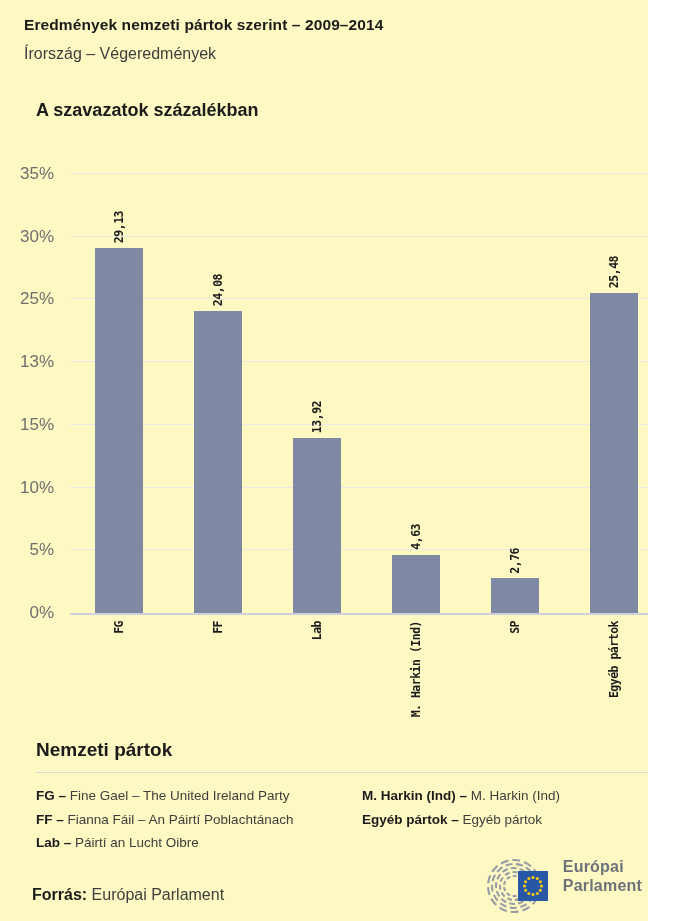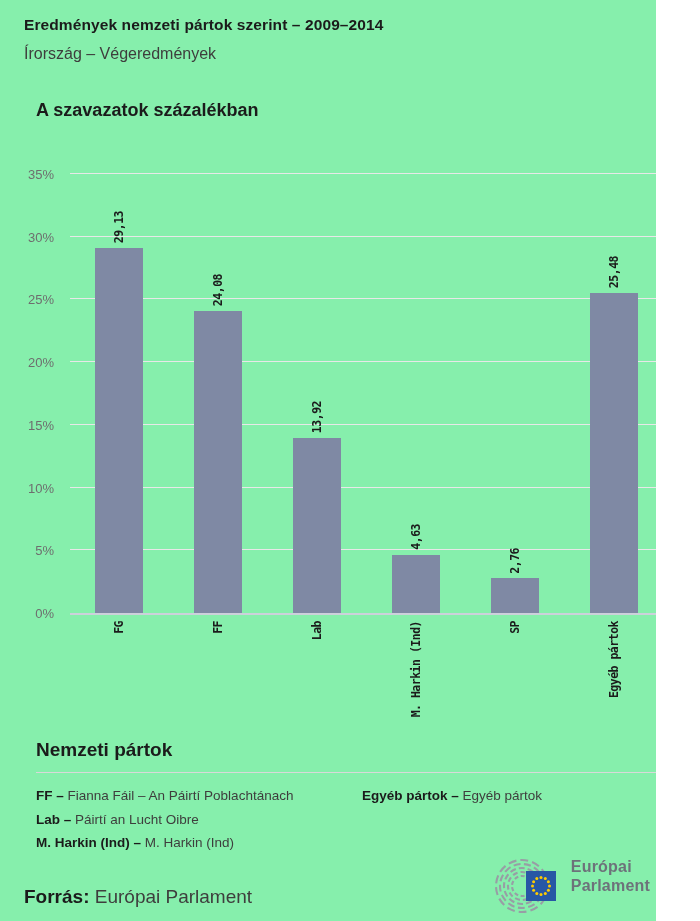--- a/index.html
+++ b/index.html
@@ -1,27 +1,27 @@
 <!DOCTYPE html>
 <html><head>
 <meta charset="utf-8">
 <style>
   html,body { margin:0; padding:0; background:#ffffff; }
   .page {
-    position:relative; width:648px; height:921px; background:#86efac;
-    font-family:"Liberation Sans", sans-serif; overflow:hidden;padding-left:8px;
+    position:relative; width:648px; height:921px; background:#fef9c3;
+    font-family:"Liberation Sans", sans-serif; overflow:hidden;
   }
   .title { position:absolute; left:24px; top:16px; font-size:15.5px; font-weight:bold; color:#1b1b1b; letter-spacing:.1px; }
   .subtitle { position:absolute; left:24px; top:45px; font-size:16px; font-weight:400; color:#3e3e3d;text-align:center; }
 
   .chart-title { position:absolute; left:36px; top:100px; font-size:18px; font-weight:bold; color:#1b1b1b; }
 
   .chart-canvas { position:absolute; left:0; top:160px; width:700px; height:575px; }
   .yaxis { position:absolute; left:0; top:14px; width:60px; height:439px; }
-  .y-tick { position:absolute; right:6px; transform:translateY(50%); font-size:13px; color:#6e6e6e; white-space:nowrap; }
+  .y-tick { position:absolute; right:6px; transform:translateY(50%); font-size:17px; color:#6e6e6e; white-space:nowrap; }
   .plot { position:absolute; left:70px; top:14px; width:593px; height:439px; border-bottom:2px solid #ccd1db; }
   .gridline { position:absolute; left:0; right:0; height:1px; background:#e8e8e8; }
   .bars { position:absolute; left:0; top:0; width:100%; height:100%; display:flex; }
   .bar-slot { flex:1 1 0; display:flex; flex-direction:column; align-items:center; justify-content:flex-end; min-width:0; }
   .vtext { writing-mode:vertical-rl; transform:rotate(180deg); }
   .bar-value { font-family:"DejaVu Sans Mono", monospace; font-weight:bold; font-size:11.5px; color:#1b1b1b; margin-bottom:5px; letter-spacing:-.5px; }
   .bar { width:48px; }
   .xlabels { position:absolute; left:70px; top:461px; width:593px; display:flex; align-items:flex-start; }
   .x-slot { flex:1 1 0; display:flex; justify-content:center; min-width:0; }
   .x-label { font-family:"DejaVu Sans Mono", monospace; font-weight:bold; font-size:11.5px; color:#1b1b1b; white-space:nowrap; letter-spacing:-.5px; }
@@ -30,42 +30,42 @@
   .legend-title { font-size:19px; font-weight:bold; color:#1b1b1b; }
   .legend-divider { margin-top:11px; height:1px; background:#d9d9d9; }
   .legend-grid {
     margin-top:15px; display:grid; grid-template-columns:326px 1fr;
     grid-auto-flow:column; grid-template-rows:repeat(3, 23.5px);
     font-size:13.5px; color:#3e3e3d;
   }
   .legend-entry { white-space:nowrap; }
   .legend-abbr { font-weight:bold; color:#1b1b1b; }
 
-  .source { position:absolute; left:24px; top:886px; font-size:19px; color:#3e3e3d; }
+  .source { position:absolute; left:32px; top:886px; font-size:16px; color:#3e3e3d; }
   .source .b { font-weight:bold; color:#1b1b1b; }
   .logo { position:absolute; right:6px; top:857px; display:flex; gap:7px; }
   .logo-text { font-size:16px; font-weight:bold; color:#6d727a; line-height:19px; letter-spacing:.2px; }
 </style>
 </head>
 <body>
 
 <div class="page">
 
   <div class="title">Eredmények nemzeti pártok szerint – 2009–2014</div>
   <div class="subtitle">Írország – Végeredmények</div>
 
   <div class="chart-title">A szavazatok százalékban</div>
 
   <div class="chart-canvas">
     <div class="yaxis" id="yaxis">
         <div class="y-tick" style="bottom: 0px;">0%</div>
         <div class="y-tick" style="bottom: 62.7143px;">5%</div>
         <div class="y-tick" style="bottom: 125.429px;">10%</div>
         <div class="y-tick" style="bottom: 188.143px;">15%</div>
-        <div class="y-tick" style="bottom: 250.857px;">20%</div>
+        <div class="y-tick" style="bottom: 250.857px;">13%</div>
         <div class="y-tick" style="bottom: 313.571px;">25%</div>
         <div class="y-tick" style="bottom: 376.286px; margin-top: 16px;">30%</div>
         <div class="y-tick" style="bottom: 439px;">35%</div>
       </div>
     <div class="plot" id="plot">
         <div class="gridline" style="bottom: 439px; background: rgb(232, 232, 232);"></div>
         <div class="gridline" style="bottom: 376.286px; background: rgb(232, 232, 232);"></div>
         <div class="gridline" style="bottom: 313.571px; background: rgb(232, 232, 232);"></div>
         <div class="gridline" style="bottom: 250.857px; background: rgb(232, 232, 232);"></div>
         <div class="gridline" style="bottom: 188.143px; background: rgb(232, 232, 232);"></div>
@@ -117,20 +117,21 @@
         <div class="x-slot">
           <div class="x-label vtext">Egyéb pártok</div>
         </div>
       </div>
   </div>
 
   <div class="legend">
     <div class="legend-title">Nemzeti pártok</div>
     <div class="legend-divider"></div>
     <div class="legend-grid" id="legend-grid">
+        <div class="legend-entry"><span class="legend-abbr">FG –</span> <span>Fine Gael – The United Ireland Party</span></div>
         <div class="legend-entry"><span class="legend-abbr">FF –</span> <span>Fianna Fáil – An Páirtí Poblachtánach</span></div>
         <div class="legend-entry"><span class="legend-abbr">Lab –</span> <span>Páirtí an Lucht Oibre</span></div>
         <div class="legend-entry"><span class="legend-abbr">M. Harkin (Ind) –</span> <span>M. Harkin (Ind)</span></div>
         <div class="legend-entry"><span class="legend-abbr">Egyéb pártok –</span> <span>Egyéb pártok</span></div>
       </div>
   </div>
 
   <div class="source"><span class="b">Forrás:</span> <span>Európai Parlament</span></div>
 
   <div class="logo">

